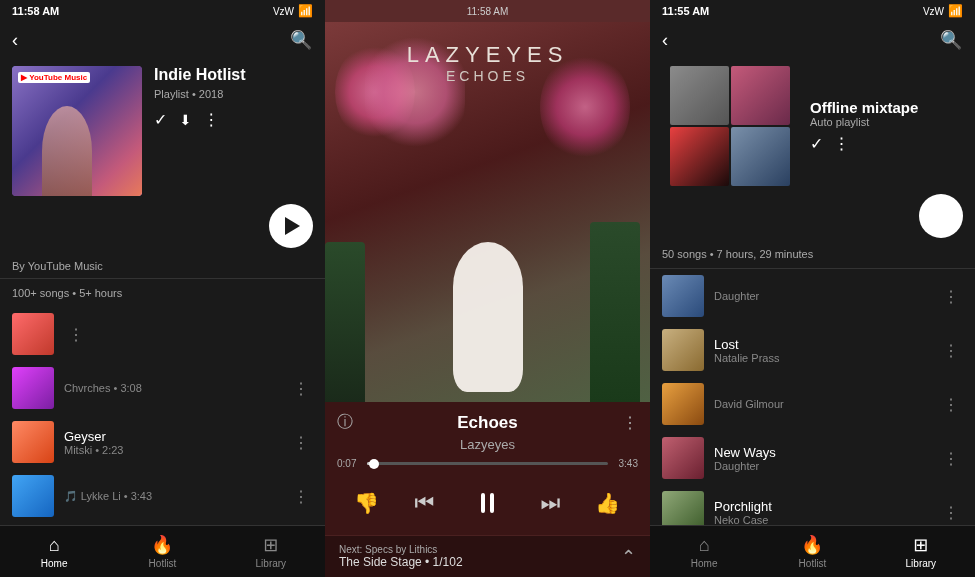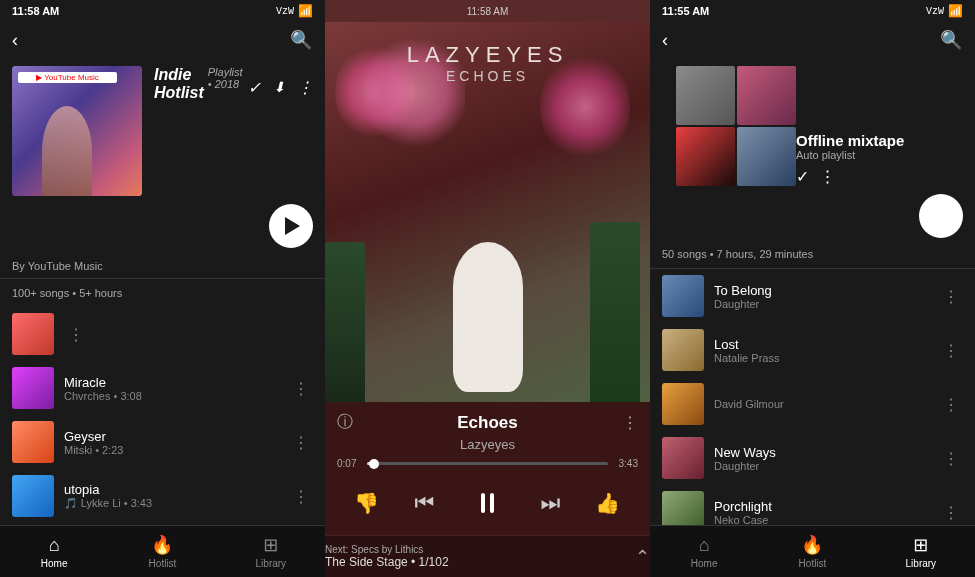--- a/index.html
+++ b/index.html
@@ -58,21 +58,20 @@
       font-weight: 600;
     }
     .status-bar .icons {
       display: flex;
       gap: 4px;
       align-items: center;
     }
     .status-bar .icons span {
       color: #fff;
       font-size: 9px;
-      font-family: Liberation Mono, monospace;
     }
 
     
     .top-nav {
       display: flex;
       justify-content: space-between;
       align-items: center;
       padding: 4px 12px;
       height: 36px;
     }
@@ -104,31 +103,30 @@
       height: 100%;
       background: linear-gradient(135deg, #8a72c5 0%, #4a3a8e 40%, #c45a7a 80%, #e87a5a 100%);
       position: relative;
     }
     .yt-badge {
       position: absolute;
       top: 6px;
       left: 6px;
       background: #fff;
       border-radius: 2px;
-      padding: 1px 18px;
+      padding: 1px 3px;
       font-size: 8px;
       color: #f00;
-      font-weight: 400;
+      font-weight: 700;
     }
     .playlist-info {
       flex: 1;
       display: flex;
-      flex-direction: row;
+      flex-direction: column;
       gap: 4px;
-      font-style: italic;
     }
     .playlist-title {
       color: #fff;
       font-size: 16px;
       font-weight: 600;
     }
     .playlist-meta {
       color: #aaa;
       font-size: 11px;
     }
@@ -396,21 +394,21 @@
     }
     .pause-bar {
       width: 4px; height: 20px;
       background: #fff;
       border-radius: 2px;
     }
 
     
     .next-bar {
       background: #2a1010;
-      padding: 8px 0;
+      padding: 8px 14px;
       display: flex;
       align-items: center;
       justify-content: space-between;
       border-top: 1px solid #4a2020;
     }
     .next-info .next-label {
       color: #aaa;
       font-size: 10px;
     }
     .next-info .next-song {
@@ -418,23 +416,23 @@
       font-size: 12px;
     }
     .chevron-up {
       color: #aaa;
       font-size: 18px;
     }
 
     
     .right-playlist-header {
       display: flex;
-      gap: 0;
-      padding: 8px 26px;
-      align-items: flex-end;
+      gap: 20px;
+      padding: 8px 20px;
+      align-items: center;
     }
     .right-cover-grid {
       width: 120px;
       height: 120px;
       display: grid;
       grid-template-columns: 1fr 1fr;
       grid-template-rows: 1fr 1fr;
       gap: 2px;
       flex-shrink: 0;
     }
@@ -568,37 +566,35 @@
   <div class="song-count">100+ songs • 5+ hours</div>
 
   <div class="song-list">
     <div class="song-item">
       <div class="song-thumb thumb-hunger"></div>
       <span class="more-icon">⋮</span>
     </div>
     <div class="song-item">
       <div class="song-thumb thumb-miracle"></div>
       <div class="song-details">
-        <div class="song-name">Miracle</div>
         <div class="song-artist">Chvrches • 3:08</div>
       </div>
       <span class="more-icon">⋮</span>
     </div>
     <div class="song-item">
       <div class="song-thumb thumb-geyser"></div>
       <div class="song-details">
         <div class="song-name">Geyser</div>
         <div class="song-artist">Mitski • 2:23</div>
       </div>
       <span class="more-icon">⋮</span>
     </div>
     <div class="song-item">
       <div class="song-thumb thumb-utopia"></div>
       <div class="song-details">
-        <div class="song-name">utopia</div>
         <div class="song-artist">🎵 Lykke Li • 3:43</div>
       </div>
       <span class="more-icon">⋮</span>
     </div>
   </div>
 
   <div class="bottom-nav">
     <div class="nav-tab active">
       <span class="tab-icon">⌂</span>
       <span class="tab-label">Home</span>
@@ -720,21 +716,20 @@
       <div class="play-triangle"></div>
     </div>
   </div>
 
   <div class="right-song-count">50 songs • 7 hours, 29 minutes</div>
 
   <div class="right-song-list">
     <div class="right-song-item">
       <div class="right-song-thumb rt1"></div>
       <div class="right-song-details">
-        <div class="right-song-name">To Belong</div>
         <div class="right-song-artist">Daughter</div>
       </div>
       <span class="more-icon">⋮</span>
     </div>
     <div class="right-song-item">
       <div class="right-song-thumb rt2"></div>
       <div class="right-song-details">
         <div class="right-song-name">Lost</div>
         <div class="right-song-artist">Natalie Prass</div>
       </div>

